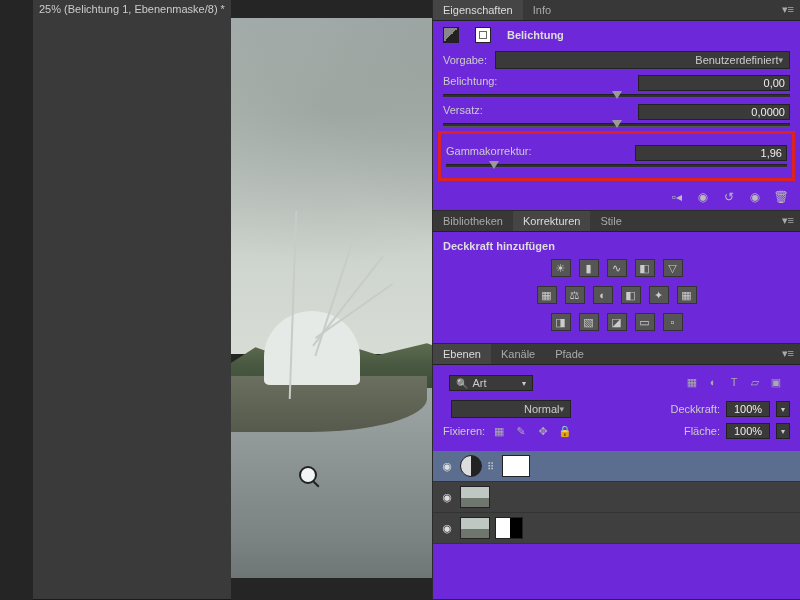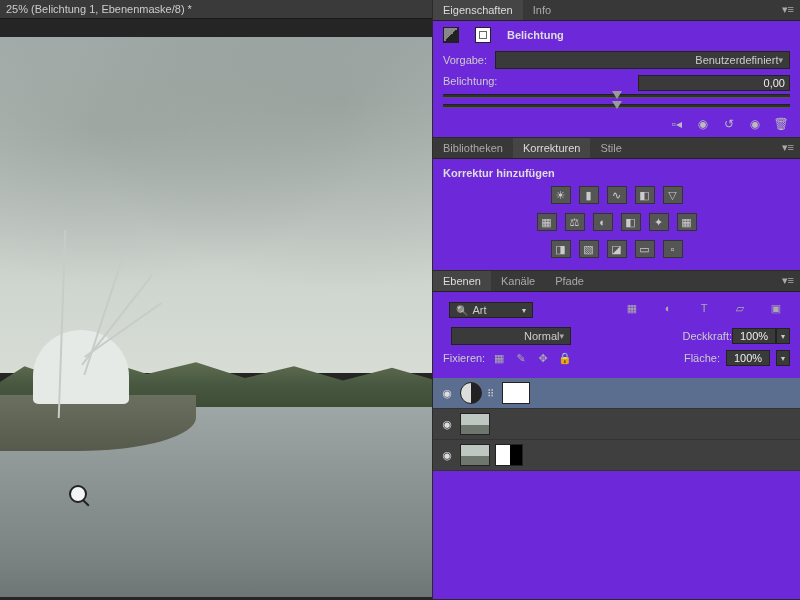--- a/index.html
+++ b/index.html
@@ -1,17 +1,17 @@
 <!DOCTYPE html>
 <html><head>
 <meta charset="utf-8">
 <style>
   * { box-sizing: border-box; margin: 0; padding: 0; font-family: Arial, sans-serif; }
   body { background: #535353; width: 800px; height: 600px; overflow: hidden; display: flex; color: #ccc; }
-  .canvas-area { flex: 1; background: #252525; display: flex; flex-direction: column; }
+  .canvas-area { flex: 1; background: #252525; display: flex; flex-direction: row; padding-left: 33px; }
   .doc-title { background: #3a3a3a; color: #ccc; font-size: 11px; padding: 3px 6px; border-bottom: 1px solid #1a1a1a; }
   .canvas-viewport { flex: 1; background: #252525; position: relative; overflow: hidden; }
   .photo { position: absolute; top: 18px; left: 0; width: 490px; height: 560px; }
   .sky { position: absolute; top:0; left:0; right:0; height:60%; background: linear-gradient(180deg,#a8b0b0 0%,#b6beba 30%,#c4cbc6 55%,#cfd6cf 75%,#d7ddd5 100%); }
   .clouds { position:absolute; top:0; left:0; right:0; height:55%; background: radial-gradient(ellipse at 20% 30%, rgba(120,128,120,.35), transparent 50%), radial-gradient(ellipse at 70% 20%, rgba(110,118,112,.3), transparent 55%); }
   .trees { position:absolute; top:56%; left:0; right:0; height:14%; background: linear-gradient(0deg,#2f3f2a,#4a5a42 60%,#6a7858 100%); clip-path: polygon(0 40%, 5% 20%, 12% 35%, 20% 10%, 30% 30%, 40% 15%, 50% 35%, 60% 20%, 70% 38%, 80% 22%, 90% 40%, 100% 30%, 100% 100%, 0 100%); }
   .water { position:absolute; top:66%; left:0; right:0; bottom:0; background: linear-gradient(180deg,#9ea6a6,#8b9393 40%,#7a8282 80%,#6d7575); }
   .shore { position:absolute; top:64%; left:0; width:40%; height:10%; background: linear-gradient(180deg,#6b6f5f,#565a4c); border-radius: 0 0 60% 0; }
   .tent { position:absolute; top:44%; left:4%; width:28%; height:24%; }
   .tent::before { content:""; position:absolute; bottom:10%; left:10%; width:70%; height:55%; background:#e6eae6; border-radius: 80% 80% 10% 10% / 100% 100% 10% 10%; }
@@ -45,39 +45,39 @@
   .slider-track { height:4px; background:#2f2f2f; position:relative; border-top:1px solid #222; border-bottom:1px solid #555; }
   .slider-thumb { position:absolute; top:-4px; width:0; height:0; border-left:5px solid transparent; border-right:5px solid transparent; border-top:8px solid #9a9a9a; transform:translateX(-5px); }
   .highlight { border:3px solid #d22; padding:5px 5px 8px; margin:4px -5px; }
   .btn-row { display:flex; justify-content:flex-end; gap:8px; margin-top:8px; }
   .mini-ic { width:18px; height:15px; display:inline-flex; align-items:center; justify-content:center; color:#bbb; font-size:12px; cursor:pointer; }
 
   .korr-title { font-size:11px; font-weight:bold; color:#ddd; padding:2px 0 4px; }
   .icon-grid { display:flex; flex-wrap:wrap; gap:8px; justify-content:center; padding:3px 0 6px; }
   .icon-grid .g { width:20px; height:18px; background:#555; border:1px solid #333; display:flex; align-items:center; justify-content:center; color:#ccc; font-size:11px; }
 
-  .layer-controls .row { }
+  .layer-controls .row { gap:6px; }
   .layer-controls .select.narrow { flex:0 0 120px; }
   .pct-box { background:#3a3a3a; border:1px solid #222; padding:1px 4px; color:#eee; font-size:11px; width:44px; text-align:center; }
   .lock-row { display:flex; align-items:center; gap:6px; margin:4px 0 6px; }
   .lock-row .li { width:16px; height:14px; display:flex; align-items:center; justify-content:center; color:#aaa; font-size:11px; }
 
   .layers-list { background:#3f3f3f; }
   .layer-item { display:flex; align-items:center; gap:5px; padding:4px 6px; border-bottom:1px solid #333; font-size:11px; }
   .layer-item.selected { background:#5b6e8f; color:#fff; }
   .eye { width:16px; text-align:center; color:#ddd; }
   .thumb { width:30px; height:22px; border:1px solid #222; background:linear-gradient(180deg,#bfc7c2 55%,#6e766e 55%); }
   .mask { width:28px; height:22px; background:#fff; border:1px solid #222; }
   .mask.half { background:linear-gradient(90deg,#fff 55%,#000 55%); }
   .link-ic { width:10px; font-size:10px; color:#ccc; }
   .adj-circ { width:22px; height:22px; border-radius:50%; background:linear-gradient(90deg,#ddd 50%,#222 50%); border:1px solid #222; }
   .lname { flex:1; }
   .search-sel { display:flex; align-items:center; gap:4px; background:#3a3a3a; border:1px solid #222; padding:1px 6px; font-size:11px; width:84px; }
   .search-sel::before { content:"\1F50D"; font-size:10px; filter:grayscale(1); }
-  .filter-bar { display:flex; align-items:flex-start; gap:20px; padding:4px 6px; }
+  .filter-bar { display:flex; align-items:center; gap:5px; padding:4px 6px; }
   .filter-bar .fi { width:16px; height:14px; color:#aaa; font-size:11px; text-align:center; }
   .arrow-btn { width:14px; height:16px; background:#3a3a3a; border:1px solid #222; display:flex; align-items:center; justify-content:center; font-size:8px; color:#ccc; }
 </style>
 </head>
 <body>
 
 <div class="canvas-area">
   <div class="doc-title">25% (Belichtung 1, Ebenenmaske/8) *</div>
   <div class="canvas-viewport">
     <div class="photo">
@@ -122,45 +122,60 @@
         <div class="slider-lbl">
           <span>Belichtung:</span>
           <input class="val-box" value="0,00" style="">
         </div>
         <div class="slider-track">
             <div class="slider-thumb" style="left:50%"></div>
           </div>
       </div>
 
       <div class="slider-row">
+        <div class="slider-lbl">
+          <span>Versatz:</span>
+          <input class="val-box" value="0,0000" style="">
+        </div>
         <div class="slider-track">
             <div class="slider-thumb" style="left:50%"></div>
           </div>
       </div>
 
+      <div class="highlight">
+        <div class="slider-row">
+          <div class="slider-lbl">
+            <span>Gammakorrektur:</span>
+            <input class="val-box" value="1,96" style="">
+          </div>
+          <div class="slider-track">
+              <div class="slider-thumb" style="left:14%"></div>
+            </div>
+        </div>
+      </div>
 
       <div class="btn-row">
         <span class="mini-ic">▫◂</span>
         <span class="mini-ic">◉</span>
         <span class="mini-ic">↺</span>
         <span class="mini-ic">◉</span>
         <span class="mini-ic">🗑</span>
       </div>
     </div>
   </div>
 
   <div class="panel">
     <div class="tab-row">
       <div class="tab">Bibliotheken</div>
       <div class="tab active">Korrekturen</div>
       <div class="tab">Stile</div>
       <div class="menu-dots">▾≡</div>
     </div>
     <div class="panel-body">
-      <div class="korr-title">Korrektur hinzufügen</div>
+      <div class="korr-title">Deckkraft hinzufügen</div>
       <div class="icon-grid">
         <div class="g">☀</div>
         <div class="g">▮</div>
         <div class="g">∿</div>
         <div class="g">◧</div>
         <div class="g">▽</div>
       </div>
       <div class="icon-grid">
         <div class="g">▦</div>
         <div class="g">⚖</div>

